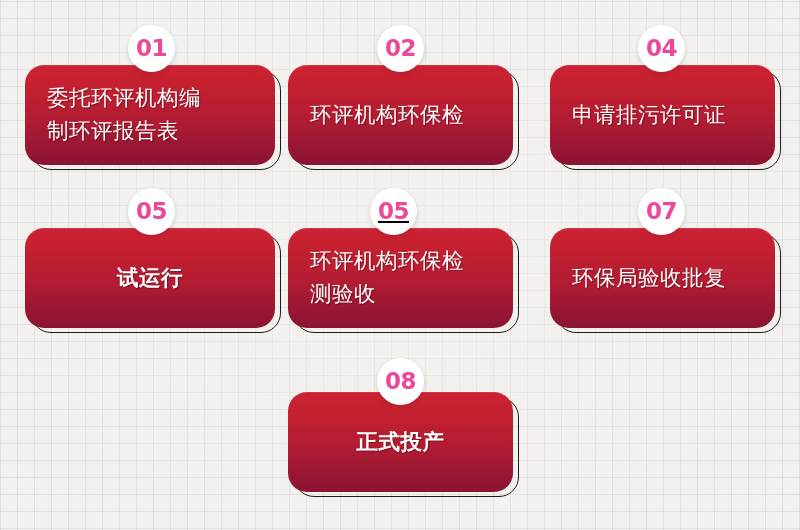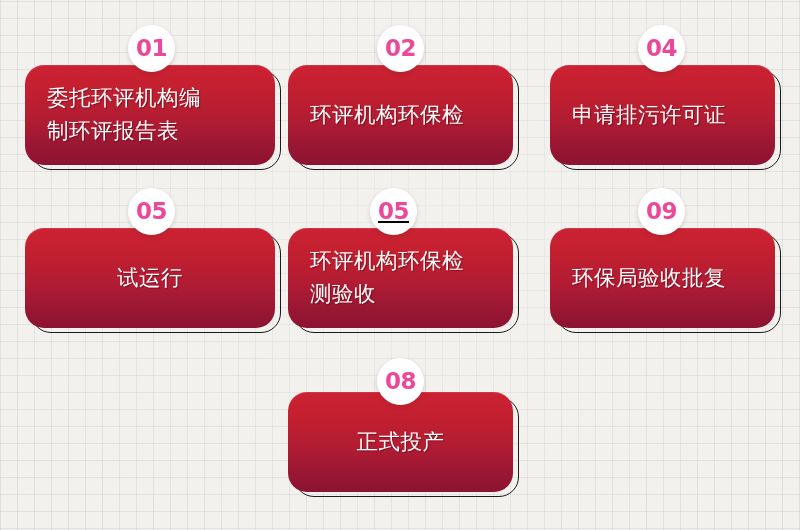--- a/index.html
+++ b/index.html
@@ -75,20 +75,21 @@
     letter-spacing: 0.5px;
     text-shadow: 1px 1px 1px rgba(60,0,10,0.45);
     padding: 0 22px;
     white-space: pre-line;
   }
 
   .card-label.centered {
     width: 100%;
     text-align: center;
     padding: 0 14px;
+    font-weight: bold;
   }
 
   .badge {
     position: absolute;
     width: 47px;
     height: 47px;
     border-radius: 50%;
     background: #ffffff;
     display: flex;
     align-items: center;
@@ -164,21 +165,21 @@
       <span class="badge-num">05</span>
     </div>
   </div>
 
   <div class="node" style="left:550px; top:228px; width:225px; height:100px;">
     <div class="card-shadow"></div>
     <div class="card">
       <div class="card-label">环保局验收批复</div>
     </div>
     <div class="badge" style="left:88px; top:-40px;">
-      <span class="badge-num">09</span>
+      <span class="badge-num">07</span>
     </div>
   </div>
 
   <div class="node" style="left:288px; top:392px; width:225px; height:100px;">
     <div class="card-shadow"></div>
     <div class="card">
       <div class="card-label centered">正式投产</div>
     </div>
     <div class="badge" style="left:89px; top:-34px;">
       <span class="badge-num">08</span>

